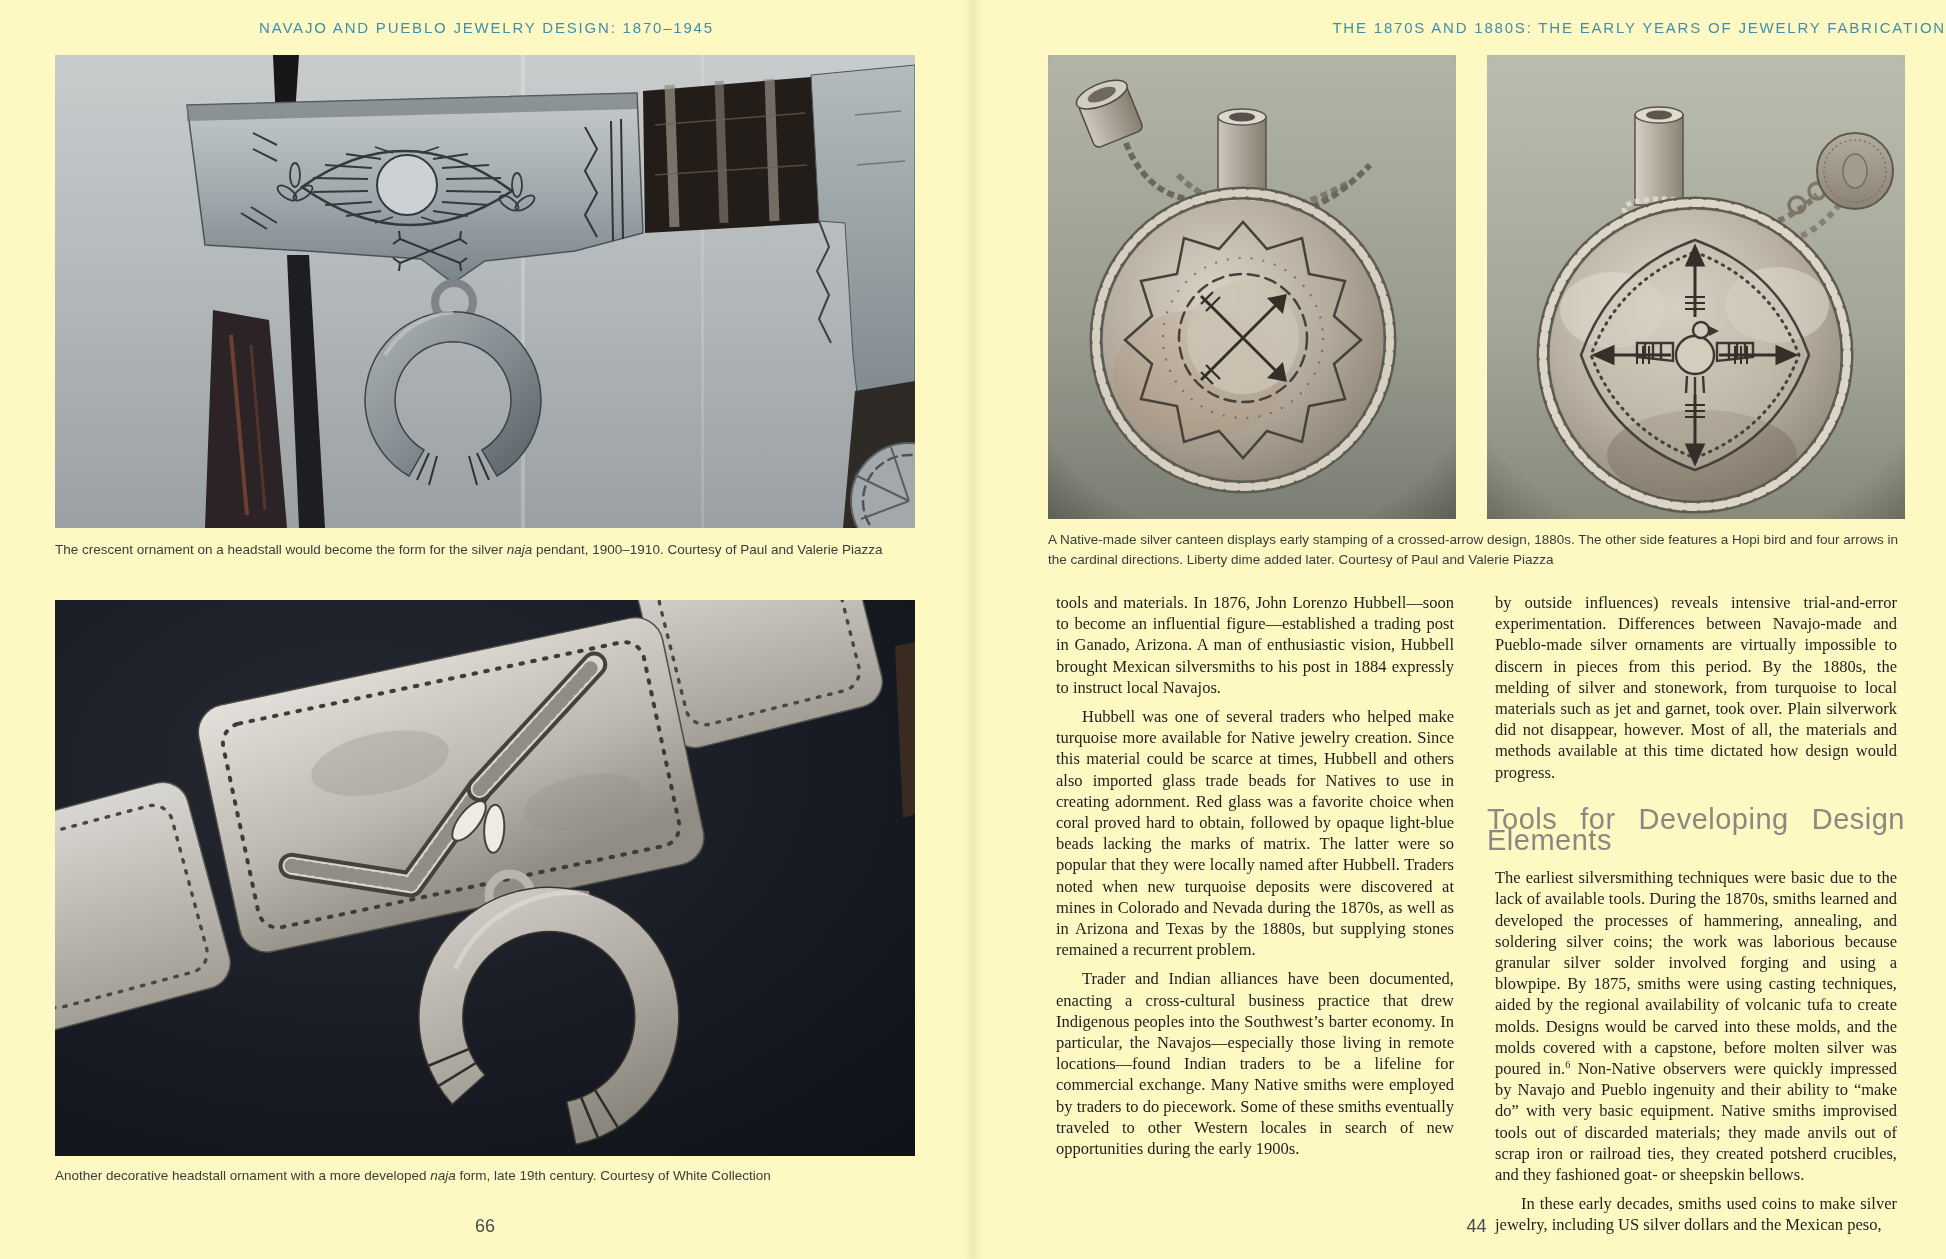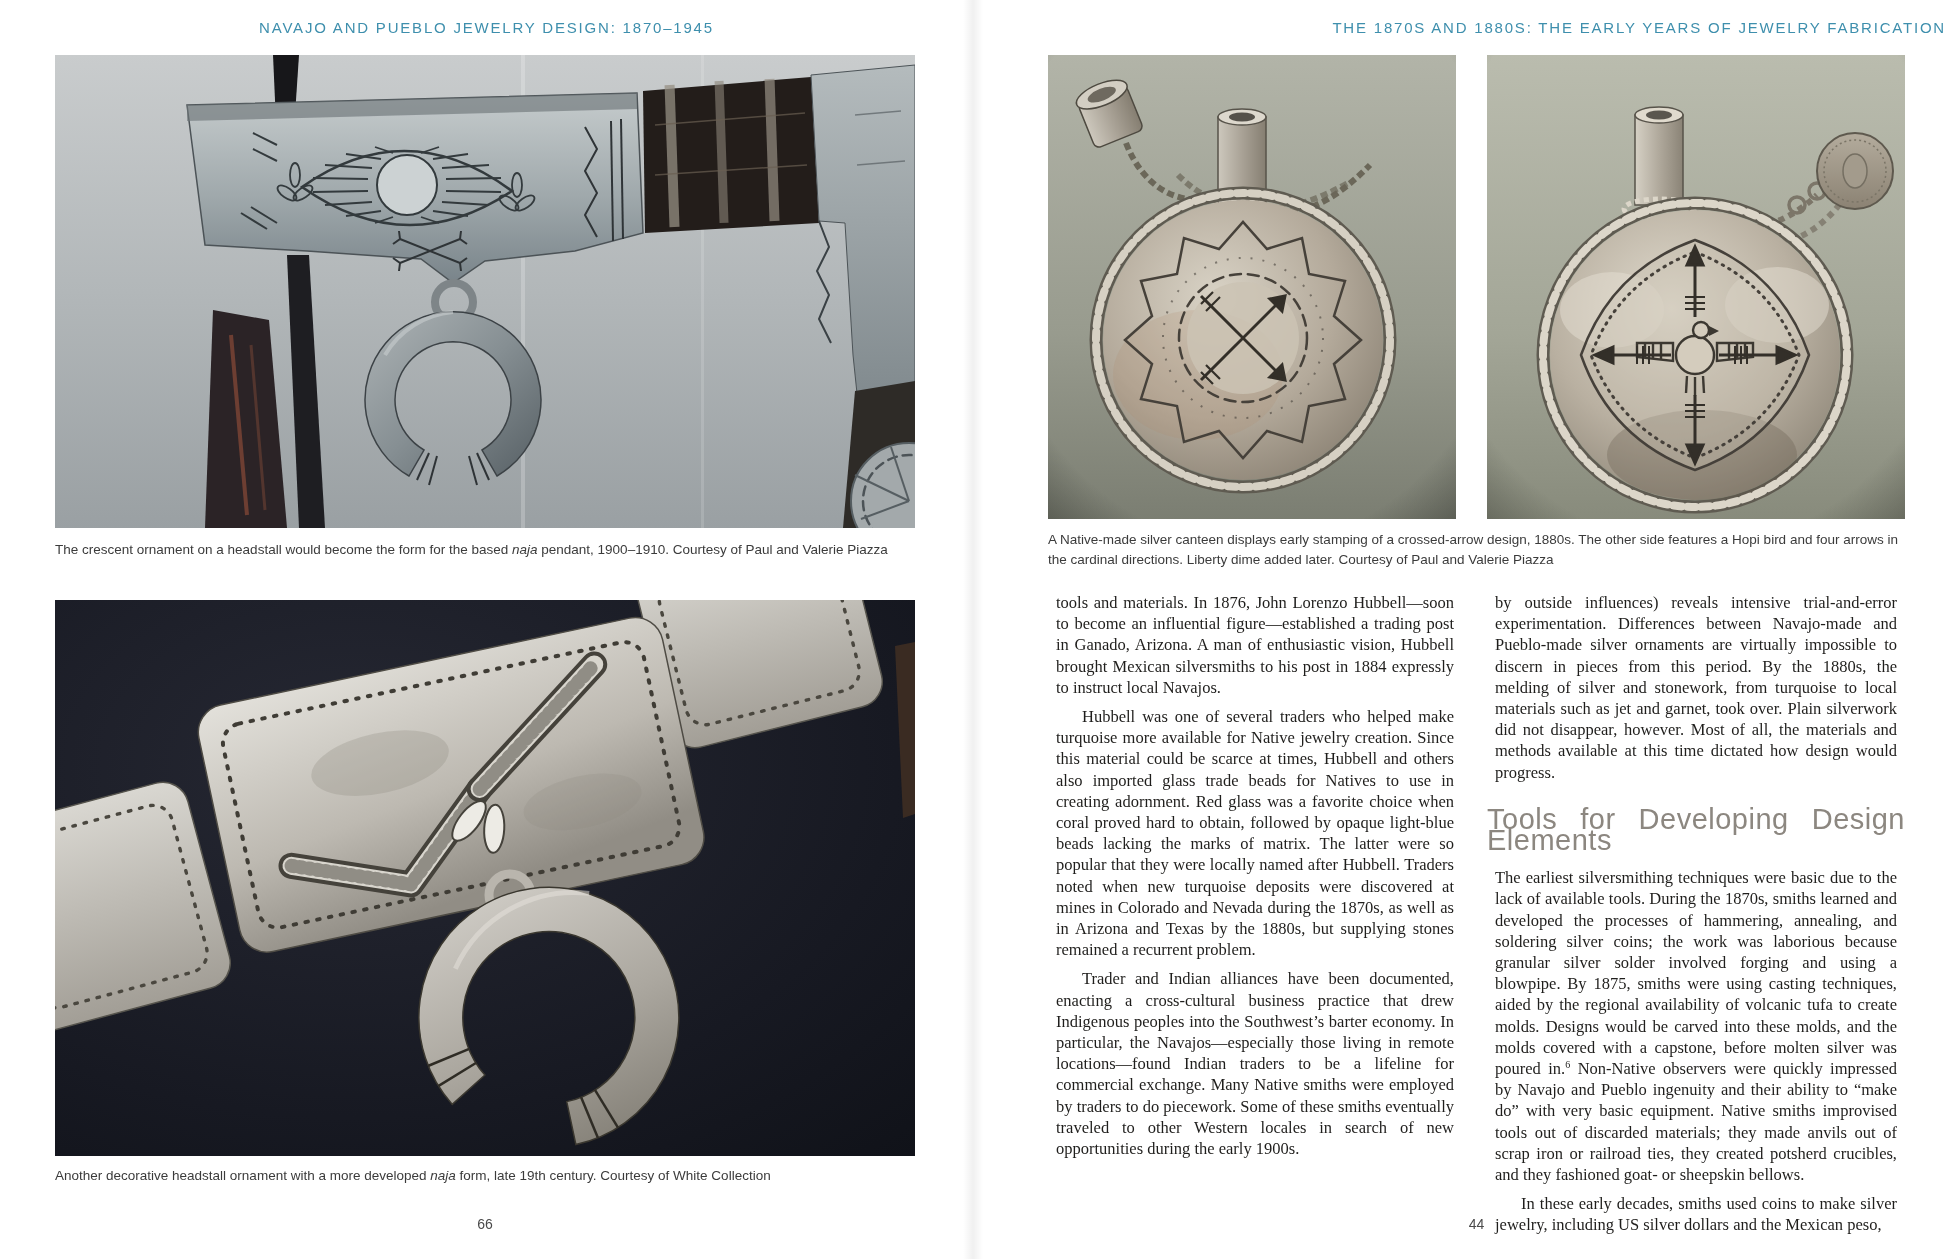--- a/index.html
+++ b/index.html
@@ -1,34 +1,34 @@
 <!DOCTYPE html>
 <html><head>
 <meta charset="utf-8">
 <style>
   html,body{margin:0;padding:0;background:#e8e8e8;}
-  .spread{position:relative;width:1946px;height:1259px;background:#ffffff;overflow:hidden;
+  .spread{position:relative;width:1946px;height:1259px;background:#fef9c3;overflow:hidden;
           font-family:"Liberation Sans",sans-serif;}
   .crease{position:absolute;left:963px;top:0;width:20px;height:100%;
           background:linear-gradient(to right,rgba(0,0,0,0) 0%,rgba(0,0,0,0.06) 50%,rgba(0,0,0,0) 100%);}
   .running-head{position:absolute;top:19px;width:973px;text-align:center;font-size:15px;
           letter-spacing:1.8px;color:#3E8FAD;font-weight:400;}
   .running-head.left{left:0;}
   .running-head.right{left:973px;text-align:right;}
   .photo{position:absolute;overflow:hidden;}
   .photo svg{display:block;width:100%;height:100%;}
   .caption{position:absolute;font-size:13.5px;line-height:1.5;color:#3B3B3B;font-weight:400;}
   .caption i{font-style:italic;}
   .body-col{position:absolute;font-family:"Liberation Serif",serif;font-size:16.5px;
           line-height:21.2px;text-align:justify;color:#1F1E1C;}
   .body-col p{margin:8px;}
   .body-col p.indent{text-indent:26px;}
   .section-heading{font-family:"Liberation Sans",sans-serif;font-size:29px;font-weight:400;
           color:#8C8780;letter-spacing:0.5px;margin:26px 0 16px 0;}
-  .pageno{position:absolute;top:1216px;font-size:14px;color:#4A4A4A;text-align:center;}
+  .pageno{position:absolute;top:1216px;font-size:18px;color:#4A4A4A;text-align:center;}
   sup.fn{font-size:10px;line-height:0;vertical-align:super;}
 </style>
 </head>
 <body>
 
 <div class="spread">
 
   <div class="running-head left">NAVAJO AND PUEBLO JEWELRY DESIGN: 1870–1945</div>
 
   <div class="photo" style="left:55px;top:55px;width:860px;height:473px;">
@@ -154,21 +154,21 @@
             <line x1="422" y1="430" x2="414" y2="401"></line>
           <line x1="374" y1="430" x2="382" y2="401"></line>
             <line x1="362" y1="425" x2="374" y2="398"></line>
         </g>
         <path d="M330,300 A88,88 0 0 1 398,257" fill="none" stroke="#c8cdce" stroke-width="4" opacity="0.6"></path>
       </g>
     </svg>
   </div>
 
   <div class="caption" style="left:55px;top:540px;width:860px;">
-    <span>The crescent ornament on a headstall would become the form for the based </span><i>naja</i><span> pendant, 1900–1910. Courtesy of Paul and Valerie Piazza</span>
+    <span>The crescent ornament on a headstall would become the form for the silver </span><i>naja</i><span> pendant, 1900–1910. Courtesy of Paul and Valerie Piazza</span>
   </div>
 
   <div class="photo" style="left:55px;top:600px;width:860px;height:556px;">
     <svg viewBox="0 0 860 556" preserveAspectRatio="none">
       <defs>
         <radialGradient id="p2bg" cx="0.35" cy="0.3" r="1.05">
           <stop offset="0" stop-color="#262833"></stop>
             <stop offset="0.6" stop-color="#171922"></stop>
             <stop offset="1" stop-color="#0e1016"></stop>
         </radialGradient>

